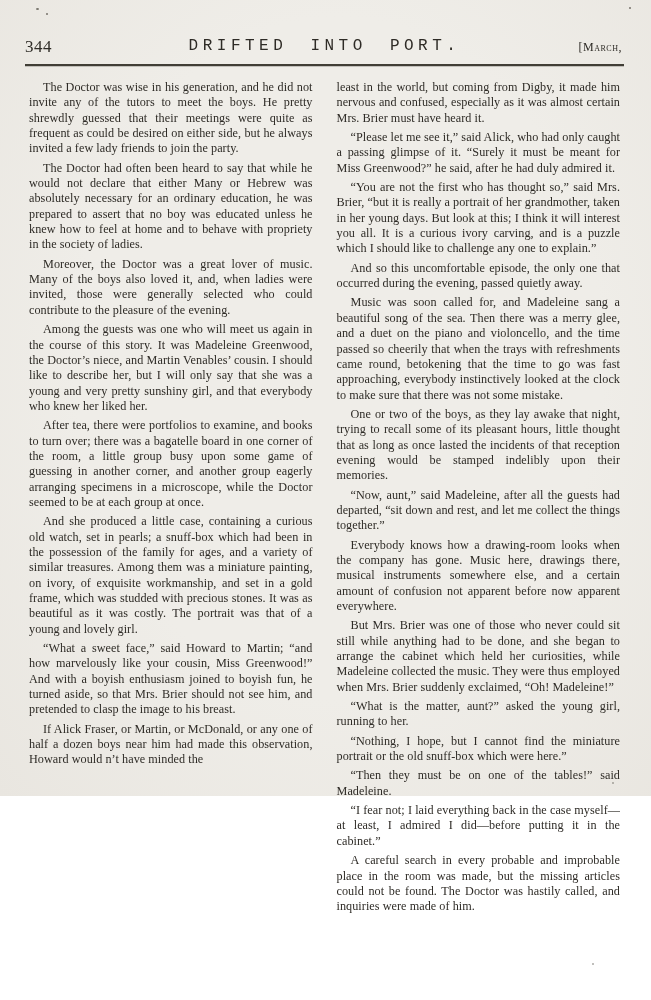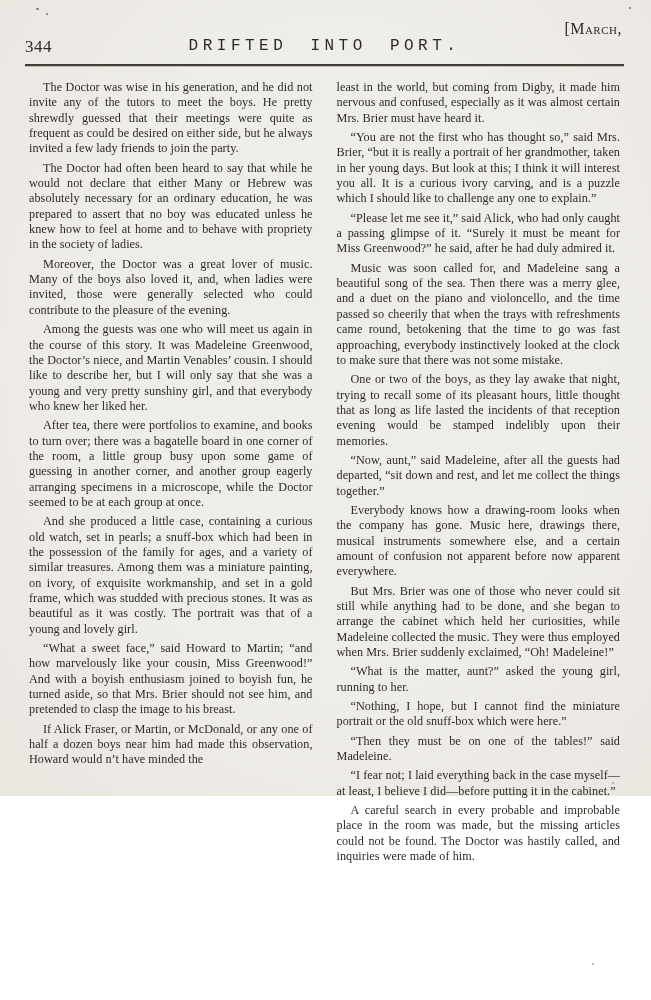--- a/index.html
+++ b/index.html
@@ -42,22 +42,22 @@
     transform: translateX(-50%);
     font-size: 16px;
     letter-spacing: 4.5px;
     word-spacing: 9px;
     white-space: nowrap;
     font-family: Liberation Mono, monospace;
   }
   .issue {
     position: absolute;
     right: 2px;
-    bottom: 19px;
-    font-size: 16px;
+    bottom: 2px;
+    font-size: 12px;
     font-variant: small-caps;
     letter-spacing: 0.5px;
   }
   .rule {
     margin-top: 7px;
     height: 2px;
     background: var(--rule);
     box-shadow: 0 1px 0 rgba(65,62,54,0.25);
   }
   .columns {
@@ -119,27 +119,28 @@
         <p>The Doctor had often been heard to say that while he would not declare that either Many or Hebrew was absolutely necessary for an ordinary education, he was prepared to assert that no boy was educated unless he knew how to feel at home and to behave with propriety in the society of ladies.</p>
         <p>Moreover, the Doctor was a great lover of music. Many of the boys also loved it, and, when ladies were invited, those were generally selected who could contribute to the pleasure of the evening.</p>
         <p>Among the guests was one who will meet us again in the course of this story. It was Madeleine Greenwood, the Doctor’s niece, and Martin Venables’ cousin. I should like to describe her, but I will only say that she was a young and very pretty sunshiny girl, and that everybody who knew her liked her.</p>
         <p>After tea, there were portfolios to examine, and books to turn over; there was a bagatelle board in one corner of the room, a little group busy upon some game of guessing in another corner, and another group eagerly arranging specimens in a microscope, while the Doctor seemed to be at each group at once.</p>
         <p>And she produced a little case, containing a curious old watch, set in pearls; a snuff-box which had been in the possession of the family for ages, and a variety of similar treasures. Among them was a miniature painting, on ivory, of exquisite workmanship, and set in a gold frame, which was studded with precious stones. It was as beautiful as it was costly. The portrait was that of a young and lovely girl.</p>
         <p>“What a sweet face,” said Howard to Martin; “and how marvelously like your cousin, Miss Greenwood!” And with a boyish enthusiasm joined to boyish fun, he turned aside, so that Mrs. Brier should not see him, and pretended to clasp the image to his breast.</p>
         <p>If Alick Fraser, or Martin, or McDonald, or any one of half a dozen boys near him had made this observation, Howard would n’t have minded the</p>
       </div>
     <div class="col">
         <p class="cont">least in the world, but coming from Digby, it made him nervous and confused, especially as it was almost certain Mrs. Brier must have heard it.</p>
+        <p>“Please let me see it,” said Alick, who had only caught a passing glimpse of it. “Surely it must be meant for Miss Greenwood?” he said, after he had duly admired it.</p>
         <p>“You are not the first who has thought so,” said Mrs. Brier, “but it is really a portrait of her grandmother, taken in her young days. But look at this; I think it will interest you all. It is a curious ivory carving, and is a puzzle which I should like to challenge any one to explain.”</p>
-        <p>“Please let me see it,” said Alick, who had only caught a passing glimpse of it. “Surely it must be meant for Miss Greenwood?” he said, after he had duly admired it.</p>
+        <p>And so this uncomfortable episode, the only one that occurred during the evening, passed quietly away.</p>
         <p>Music was soon called for, and Madeleine sang a beautiful song of the sea. Then there was a merry glee, and a duet on the piano and violoncello, and the time passed so cheerily that when the trays with refreshments came round, betokening that the time to go was fast approaching, everybody instinctively looked at the clock to make sure that there was not some mistake.</p>
-        <p>One or two of the boys, as they lay awake that night, trying to recall some of its pleasant hours, little thought that as long as life lasted the incidents of that reception evening would be stamped indelibly upon their memories.</p>
+        <p>One or two of the boys, as they lay awake that night, trying to recall some of its pleasant hours, little thought that as long as once lasted the incidents of that reception evening would be stamped indelibly upon their memories.</p>
         <p>“Now, aunt,” said Madeleine, after all the guests had departed, “sit down and rest, and let me collect the things together.”</p>
         <p>Everybody knows how a drawing-room looks when the company has gone. Music here, drawings there, musical instruments somewhere else, and a certain amount of confusion not apparent before now apparent everywhere.</p>
         <p>But Mrs. Brier was one of those who never could sit still while anything had to be done, and she began to arrange the cabinet which held her curiosities, while Madeleine collected the music. They were thus employed when Mrs. Brier suddenly exclaimed, “Oh! Madeleine!”</p>
         <p>“What is the matter, aunt?” asked the young girl, running to her.</p>
         <p>“Nothing, I hope, but I cannot find the miniature portrait or the old snuff-box which were here.”</p>
         <p>“Then they must be on one of the tables!” said Madeleine.</p>
-        <p>“I fear not; I laid everything back in the case myself—at least, I believe I did—before putting it in the cabinet.”</p>
+        <p>“I fear not; I laid everything back in the case myself—at least, I admired I did—before putting it in the cabinet.”</p>
         <p>A careful search in every probable and improbable place in the room was made, but the missing articles could not be found. The Doctor was hastily called, and inquiries were made of him.</p>
       </div>
   </div>
 </div>
 
 </body></html>

